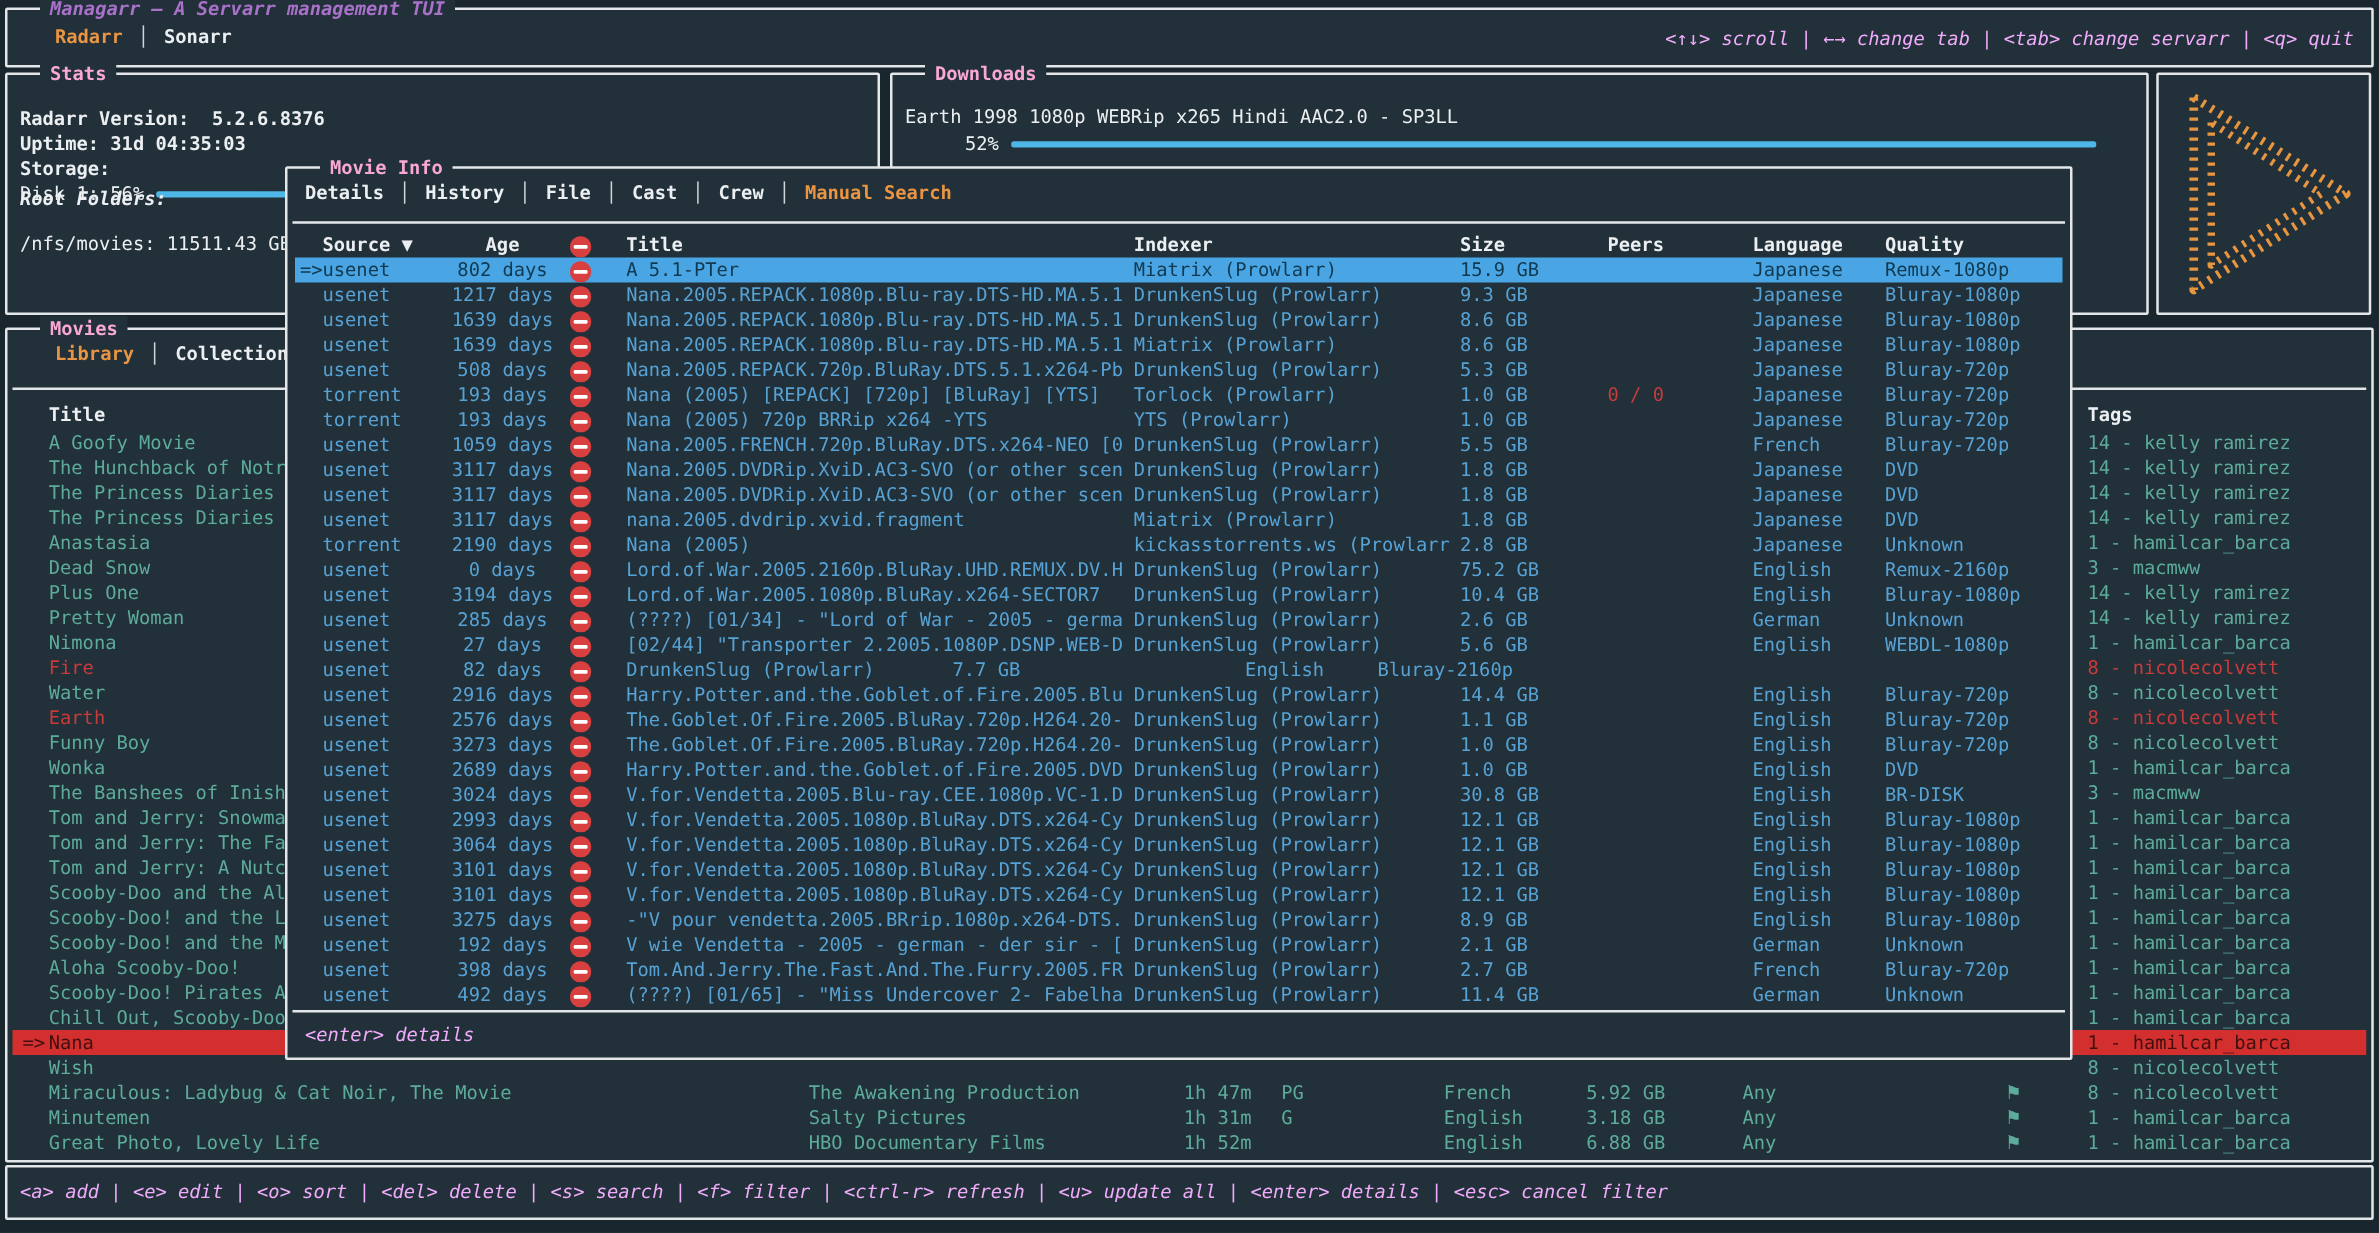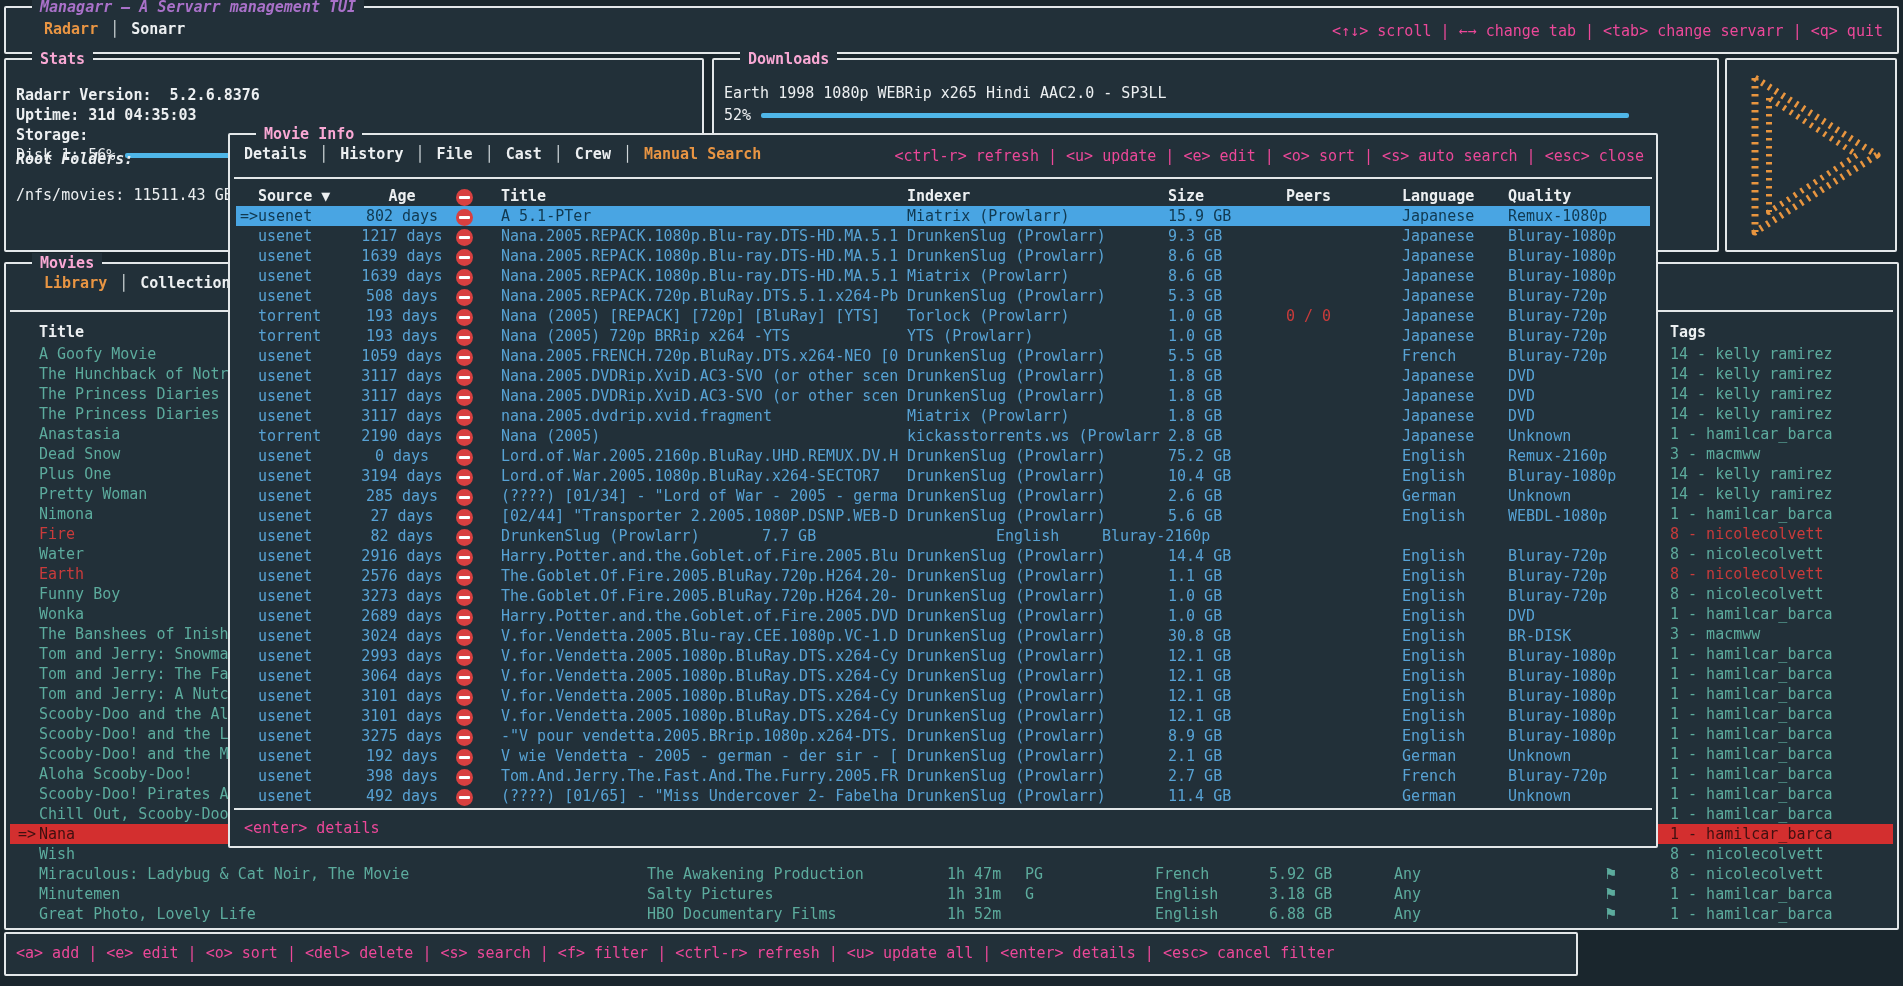--- a/index.html
+++ b/index.html
@@ -11,21 +11,21 @@
     font-size:15px; color:#eceff1;
   }
   .panel {
     position:absolute; border:2px solid #e3e7e9; background:#223039;
     border-radius:2px;
   }
   .legend {
     position:absolute; top:-11px; left:26px; background:#223039;
     padding:0 8px; font-weight:bold; color:#f9a8d4; line-height:20px; height:20px;
   }
-  .kb { color:#ec4899; white-space:pre; }
+  .kb { color:#f0abfc; white-space:pre;font-style:italic; }
   .tabs { position:absolute; display:flex; align-items:center; white-space:pre; }
   .tab { font-weight:bold; color:#eceff1; cursor:default; }
   .tab.active { color:#e99543; }
   .tab-sep { color:#cfd6d9; padding:0 12px; font-weight:normal; }
   .sepline { position:absolute; border-top:2px solid #e3e7e9; }
 
   
   .statline { position:absolute; left:10px; white-space:pre; }
   .statlabel { font-weight:bold; }
   .gauge { display:inline-block; height:5px; background:#4fb6e8; vertical-align:middle; margin-left:10px; border-radius:2px; }
@@ -95,21 +95,21 @@
   <div class="statline" style="top:46px;"><span class="statlabel">Uptime:</span><span>&nbsp;</span><span class="statlabel">31d 04:35:03</span></div>
   <div class="statline statlabel" style="top:66px;">Storage:</div>
   <div class="statline" style="top:86px;"><span>Disk 1: 56%</span><span class="gauge" style="width:545px;"></span></div>
   <div class="statline statlabel" style="top:90px;font-style:italic;">Root Folders:</div>
   <div class="statline" style="top:126px;">/nfs/movies: 11511.43 GB</div>
 </div>
 
 <div class="panel" style="left:712px; top:58px; width:1007px; height:194px;">
   <div class="legend">Downloads</div>
   <div class="statline" style="top:24px;">Earth 1998 1080p WEBRip x265 Hindi AAC2.0 - SP3LL</div>
-  <div class="statline" style="top:46px;"><span>52%</span><span class="gauge" style="width:868px;"></span></div>
+  <div class="statline" style="top:46px;margin-left:48px;"><span>52%</span><span class="gauge" style="width:868px;"></span></div>
 </div>
 
 <div class="panel" style="left:1725px; top:58px; width:172px; height:194px;">
   <svg width="160" height="182" viewBox="0 0 160 182" style="position:absolute; left:4px; top:4px;">
     <polygon points="24,14 24,168 146,91" fill="none" stroke="#e8953f" stroke-width="7" stroke-dasharray="2.5 5.5" stroke-linejoin="round"></polygon>
     <polygon points="38,34 38,148 126,91" fill="none" stroke="#e8953f" stroke-width="6" stroke-dasharray="2.5 5.5" stroke-linejoin="round"></polygon>
   </svg>
 </div>
 
 <div class="panel" style="left:4px; top:262px; width:1895px; height:668px;">
@@ -536,21 +536,20 @@
     <span class="mc m-avail">Any</span>
     <span class="mc m-flag">⚑</span>
     <span class="mc m-tag">1 - hamilcar_barca</span>
   </div>
 </div>
 </div>
 
 <div class="panel" style="left:228px; top:133px; width:1430px; height:715px;">
   <div class="legend">Movie Info</div>
   <div class="tabs" style="left:14px; top:10px;"><span class="tab">Details</span><span class="tab-sep">│</span><span class="tab">History</span><span class="tab-sep">│</span><span class="tab">File</span><span class="tab-sep">│</span><span class="tab">Cast</span><span class="tab-sep">│</span><span class="tab">Crew</span><span class="tab-sep">│</span><span class="tab active">Manual Search</span></div>
-  <div class="kb" style="position:absolute; right:12px; top:12px;">&lt;ctrl-r&gt; refresh | &lt;u&gt; update | &lt;e&gt; edit | &lt;o&gt; sort | &lt;s&gt; auto search | &lt;esc&gt; close</div>
   <div class="sepline" style="left:4px; right:4px; top:42px;"></div>
 
   <div class="srow header" style="position:absolute; top:51px; left:6px; right:6px;">
     <span class="sc c-marker"></span>
     <span class="sc c-source"><span>Source</span> <span>▼</span></span>
     <span class="sc c-age">Age</span>
     <span class="sc c-reject"><span class="noentry"></span></span>
     <span class="sc c-title">Title</span>
     <span class="sc c-indexer">Indexer</span>
     <span class="sc c-size">Size</span>
@@ -947,15 +946,15 @@
     <span class="sc c-peers"></span>
     <span class="sc c-lang">German</span>
     <span class="sc c-quality">Unknown</span>
   </div>
 </div>
 
   <div class="sepline" style="left:4px; right:4px; bottom:36px;"></div>
   <div class="kb" style="position:absolute; left:14px; bottom:9px;">&lt;enter&gt; details</div>
 </div>
 
-<div class="panel" style="left:4px; top:932px; width:1574px; height:44px;">
+<div class="panel" style="left:4px; top:932px; width:1895px; height:44px;">
   <div class="kb" style="position:absolute; left:10px; top:10px;">&lt;a&gt; add | &lt;e&gt; edit | &lt;o&gt; sort | &lt;del&gt; delete | &lt;s&gt; search | &lt;f&gt; filter | &lt;ctrl-r&gt; refresh | &lt;u&gt; update all | &lt;enter&gt; details | &lt;esc&gt; cancel filter</div>
 </div>
 
 </body></html>

